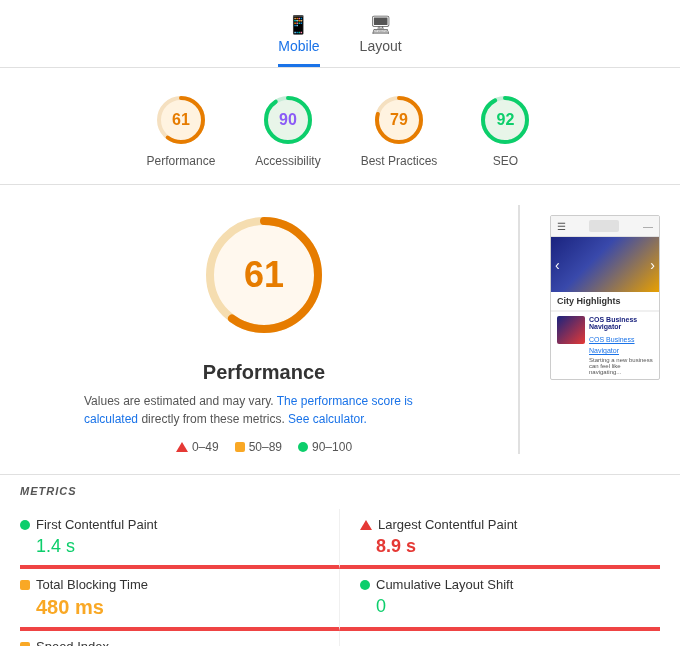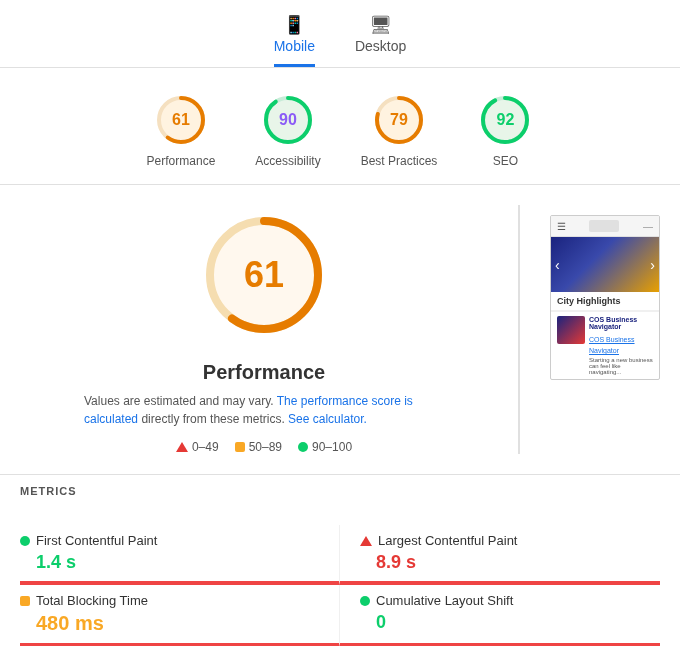--- a/index.html
+++ b/index.html
@@ -225,21 +225,22 @@
     .metrics-section {
       padding: 10px 20px 20px 20px;
       border-top: 1px solid #e0e0e0;
       margin-top: 10px;
     }
     .metrics-label {
       font-size: 11px;
       font-weight: bold;
       color: #555;
       letter-spacing: 1px;
-      margin-bottom: 28px;
+      margin-bottom: 12px;
+      font-style: italic;
     }
     .metrics-grid {
       display: grid;
       grid-template-columns: 1fr 1fr;
       gap: 0;
     }
     .metric-item {
       padding: 8px 0;
       border-bottom: 4px solid #ef4444;
     }
@@ -277,21 +278,21 @@
       border-right: 6px solid transparent;
       border-bottom: 10px solid #e53935;
       flex-shrink: 0;
     }
     .metric-name {
       font-size: 13px;
       color: #333;
     }
     .metric-value-green {
       font-size: 18px;
-      font-weight: bold;
+      font-weight: normal;
       color: #0cce6b;
       margin-left: 16px;
     }
     .metric-value-orange {
       font-size: 20px;
       font-weight: bold;
       color: #f9a825;
       margin-left: 16px;
     }
     .metric-value-red {
@@ -304,21 +305,21 @@
 </head>
 <body>
 
 <div class="tab-bar">
   <div class="tab-item active">
     <span style="font-size:18px;">📱</span>
     <span>Mobile</span>
   </div>
   <div class="tab-item">
     <span style="font-size:18px;">🖥</span>
-    <span>Desktop</span>
+    <span>Layout</span>
   </div>
 </div>
 
 <div class="scores-row">
 
   <div class="score-item">
     <div class="score-circle">
       <svg width="56" height="56" viewBox="0 0 56 56">
         <circle cx="28" cy="28" r="22" fill="#fff3e0" stroke="#f5e0c0" stroke-width="4"></circle>
         <circle cx="28" cy="28" r="22" fill="none" stroke="#e67c00" stroke-width="4" stroke-dasharray="138.2" stroke-dashoffset="55.3" stroke-linecap="round"></circle>

